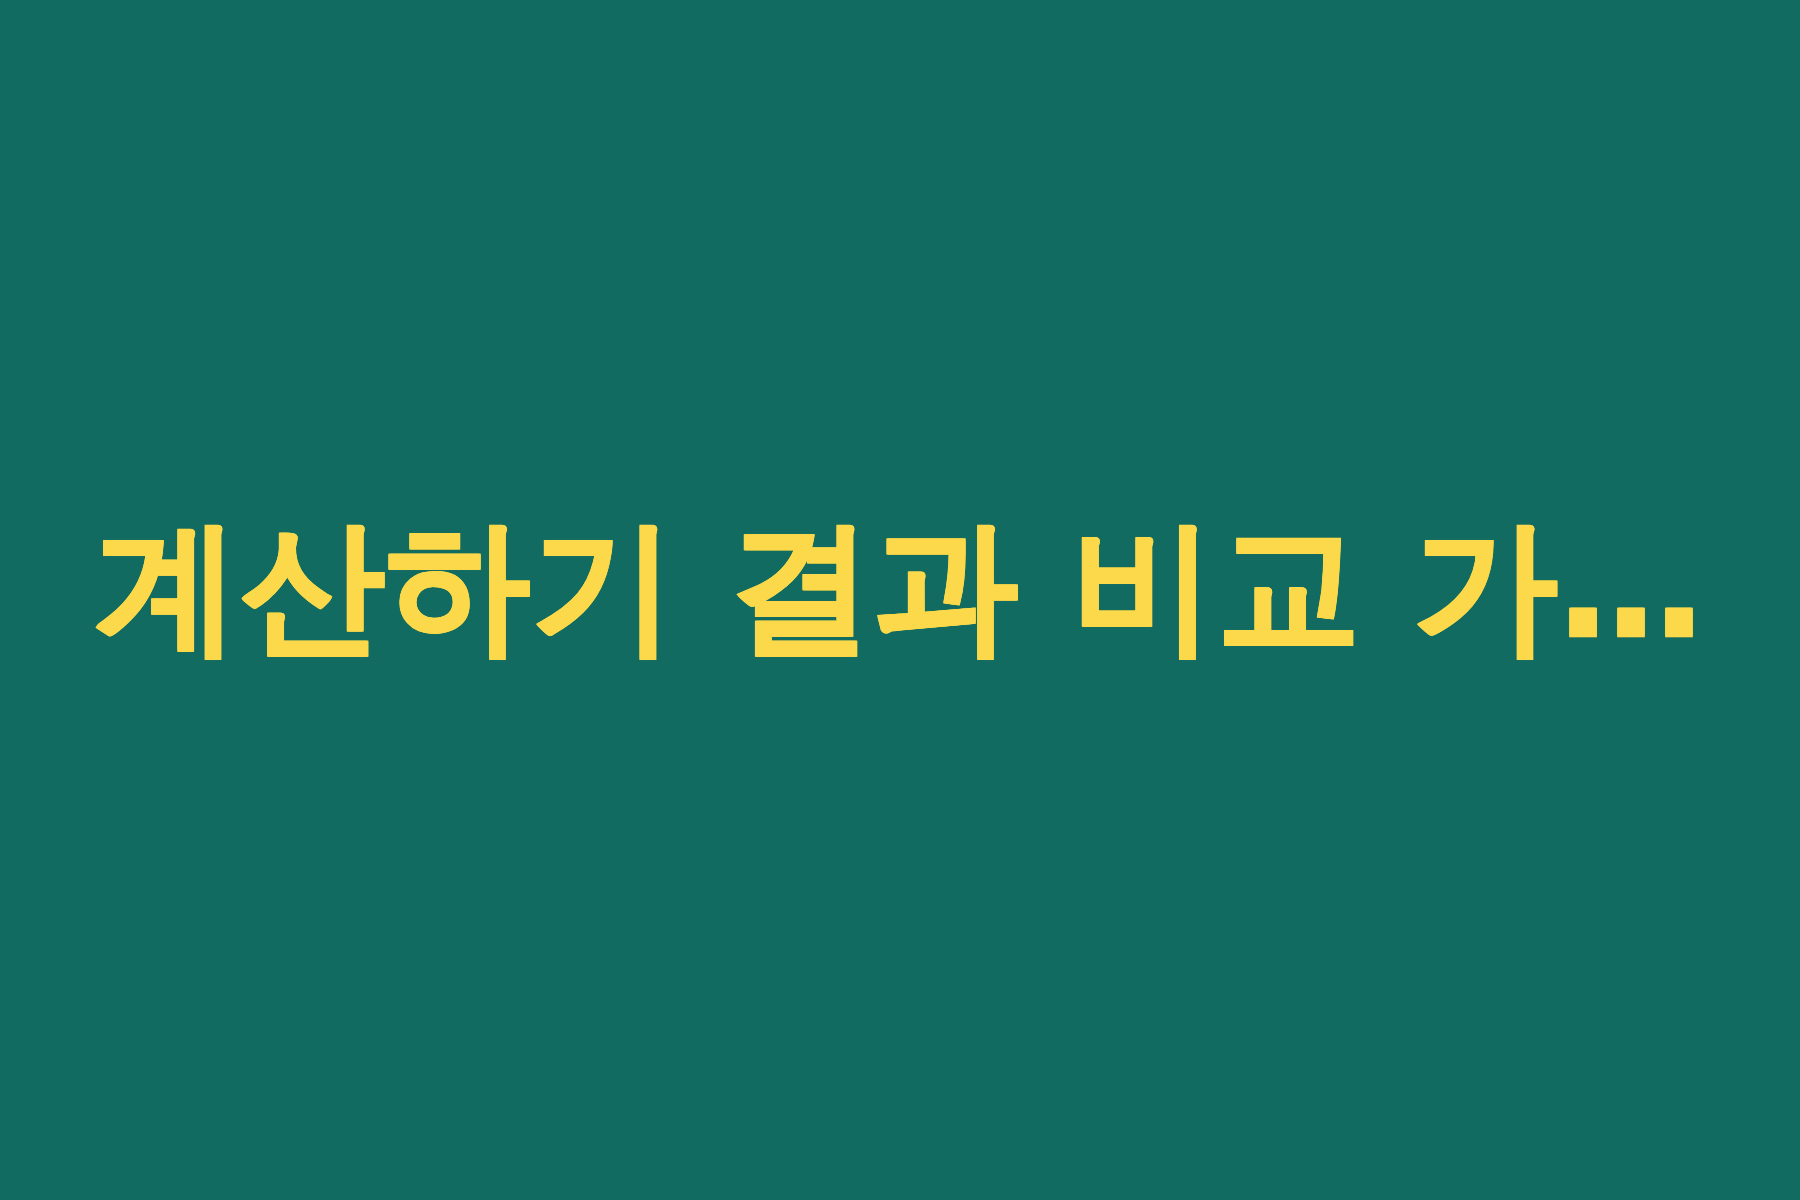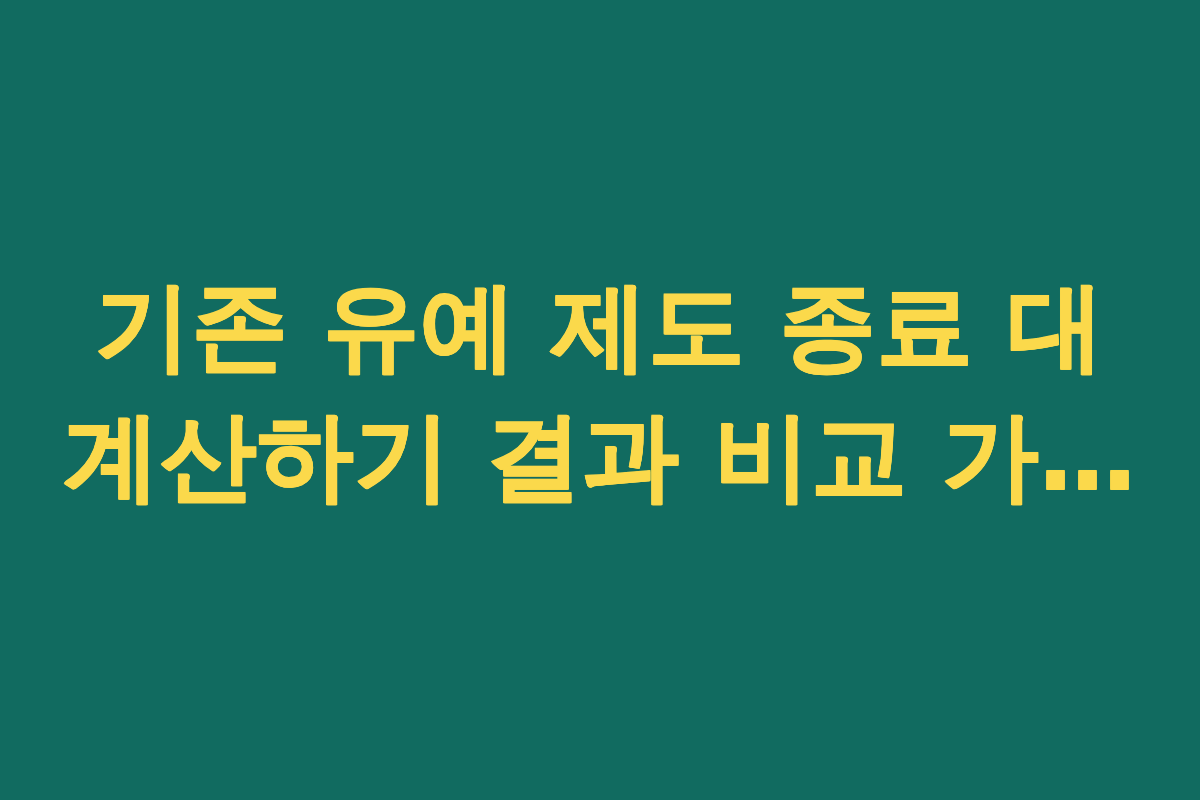--- a/index.html
+++ b/index.html
@@ -56,19 +56,18 @@
       -0.5px -0.5px 0 #FBD94B;
   }
 </style>
 </head>
 <body>
 
 <div id="thumbnail-canvas" style="background: rgb(17, 107, 96); width: 1200px; height: 800px;">
 
   <div id="title-block">
 
-    <span class="title-line" style="color: rgb(251, 217, 75); -webkit-text-stroke: 1.5px rgb(251, 217, 75); text-shadow: rgb(251, 217, 75) 0px 0px 1px, rgb(251, 217, 75) 0.5px 0.5px 0px, rgb(251, 217, 75) -0.5px 0.5px 0px, rgb(251, 217, 75) 0.5px -0.5px 0px, rgb(251, 217, 75) -0.5px -0.5px 0px;">기존 유예 제도 종료 대</span>
 
 
     <span class="title-line" style="color: rgb(251, 217, 75); -webkit-text-stroke: 1.5px rgb(251, 217, 75); text-shadow: rgb(251, 217, 75) 0px 0px 1px, rgb(251, 217, 75) 0.5px 0.5px 0px, rgb(251, 217, 75) -0.5px 0.5px 0px, rgb(251, 217, 75) 0.5px -0.5px 0px, rgb(251, 217, 75) -0.5px -0.5px 0px;">계산하기 결과 비교 가…</span>
 
   </div>
 </div>
 
 </body></html>

